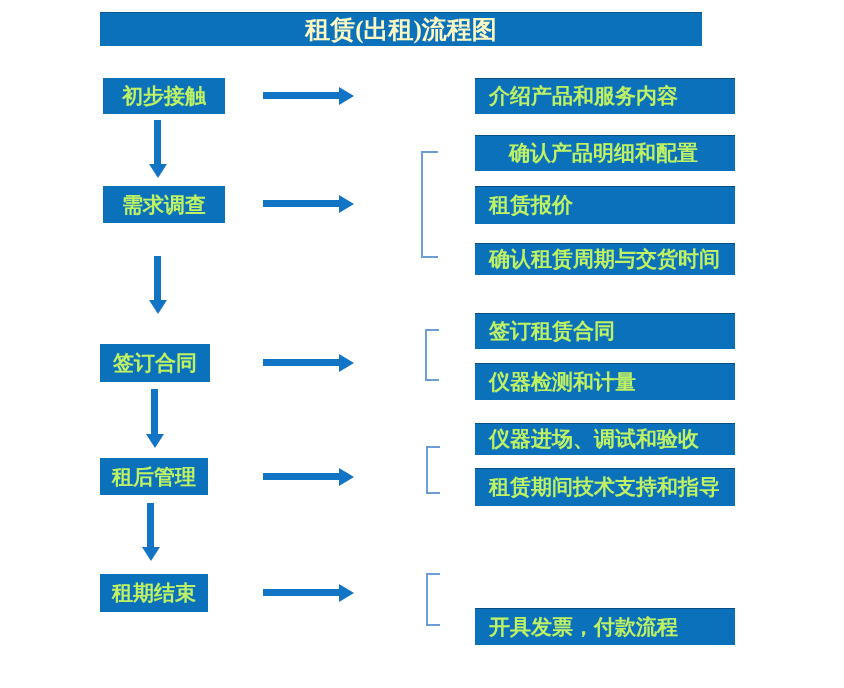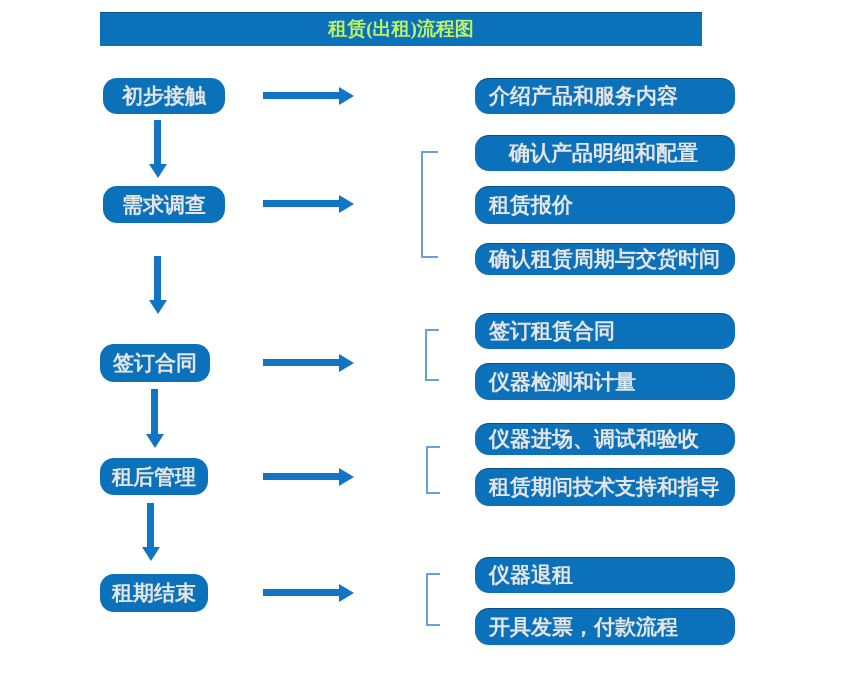--- a/index.html
+++ b/index.html
@@ -11,37 +11,36 @@
   .canvas {
     position: relative;
     width: 844px;
     height: 688px;
     background: #ffffff;
     overflow: hidden;
   }
   .box {
     position: absolute;
     background: #0B71BA;
-    color: #e5e5e5;
+    color: #bef264;
     font-weight: bold;
     font-size: 21px;
     display: flex;
     align-items: center;
     box-sizing: border-box;
     white-space: nowrap;
-    border-radius: 14px;
   }
   .title-bar {
     position: absolute;
     left: 100px; top: 12px;
     width: 602px; height: 34px;
     background: #0B71BA;
-    color: #bef264;
+    color: #fef9c3;
     font-weight: bold;
-    font-size: 19px;
+    font-size: 25px;
     display: flex;
     align-items: center;
     justify-content: center;
     box-shadow: inset 0 1px 0 rgba(0,0,0,0.25);
   }
   .step-box {
     justify-content: center;
   }
   .out-box {
     left: 441px;
@@ -103,21 +102,20 @@
   <div class="box step-box" style="left:100px; top:574px; width:108px; height:38px;">租期结束</div>
 
   <div class="box out-box" style="top:78px;  height:36px;">介绍产品和服务内容</div>
   <div class="box out-box" style="top:135px; height:36px;padding-left:34px;">确认产品明细和配置</div>
   <div class="box out-box" style="top:186px; height:38px;">租赁报价</div>
   <div class="box out-box" style="top:243px; height:32px;">确认租赁周期与交货时间</div>
   <div class="box out-box" style="top:313px; height:36px;">签订租赁合同</div>
   <div class="box out-box" style="top:363px; height:37px;">仪器检测和计量</div>
   <div class="box out-box" style="top:423px; height:32px;">仪器进场、调试和验收</div>
   <div class="box out-box" style="top:468px; height:38px;">租赁期间技术支持和指导</div>
-  <div class="box out-box" style="top:557px; height:36px;">仪器退租</div>
   <div class="box out-box" style="top:608px; height:37px;">开具发票，付款流程</div>
 
   <div class="h-arrow" style="left:263px; top:92px;  width:76px;"></div>
   <div class="h-arrow" style="left:263px; top:200px; width:76px;"></div>
   <div class="h-arrow" style="left:263px; top:359px; width:76px;"></div>
   <div class="h-arrow" style="left:263px; top:473px; width:76px;"></div>
   <div class="h-arrow" style="left:263px; top:589px; width:76px;"></div>
 
   <div class="v-arrow" style="left:154px; top:120px; height:44px;"></div>
   <div class="v-arrow" style="left:154px; top:256px; height:44px;"></div>

